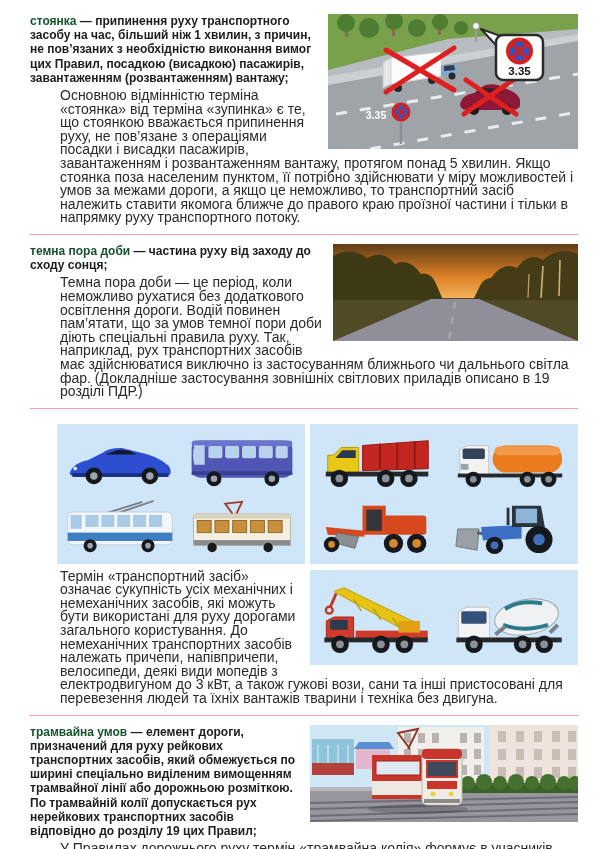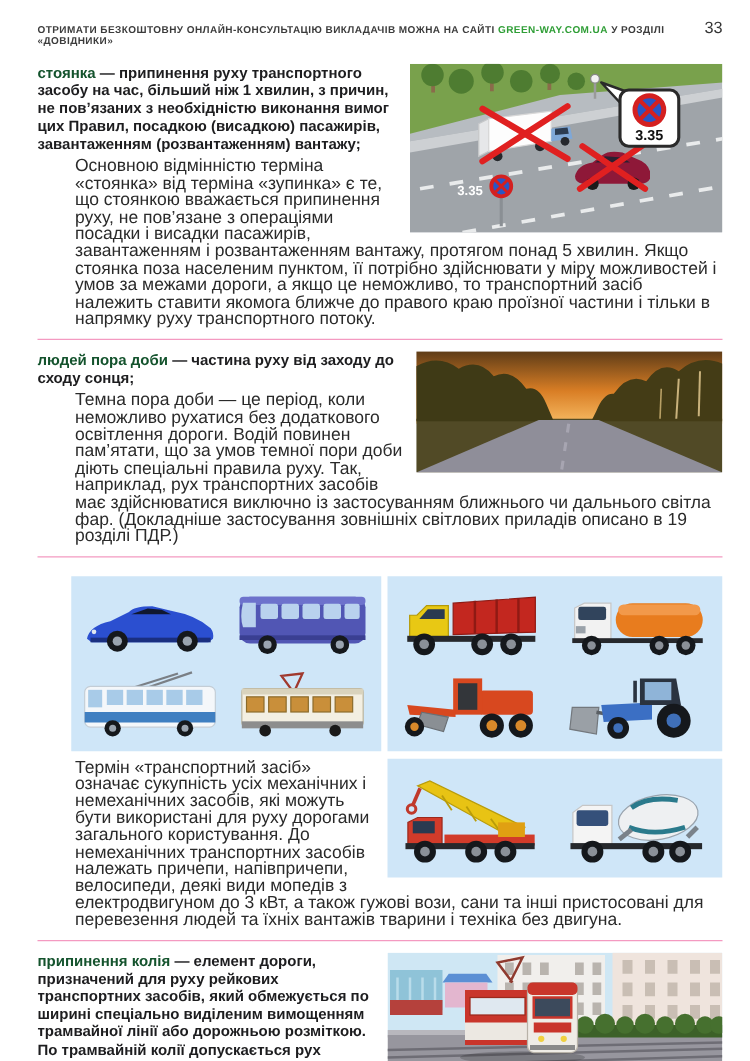--- a/index.html
+++ b/index.html
@@ -32,28 +32,20 @@
   .row2{margin-top:6px;overflow:visible;}
   .row2::after{content:"";display:block;clear:both;}
   .row2 .fig{margin:0 0 4px 6px;}
   .veh{display:block;}
 </style>
 </head>
 <body>
 
 <div class="page">
 
-  <header>
-    <div class="hdr-note">
-      <span>Отримати безкоштовну онлайн-консультацію викладачів можна на сайті</span>
-      <span class="site">green-way.com.ua</span>
-      <span>у розділі «Довідники»</span>
-    </div>
-    <div class="page-num">33</div>
-  </header>
 
   <section>
     <figure class="fig">
       <svg width="250" height="135" viewBox="0 0 250 135">
         <rect width="250" height="135" fill="#b7bcc1"></rect>
         <polygon points="0,62 250,20 250,135 0,135" fill="#9fa4a9"></polygon>
         <polygon points="0,62 250,20 250,27 0,71" fill="#cdd0d3"></polygon>
         <polygon points="0,0 250,0 250,15 120,25 0,56" fill="#79a14c"></polygon>
         <g fill="#4e7c31">
           <rect x="17" y="14" width="3" height="9" fill="#8a6b4a"></rect>
@@ -139,21 +131,21 @@
         <path d="M0 12 Q18 2 34 14 Q50 5 62 20 Q76 13 88 30 Q98 27 104 42 L110 56 L0 56 Z" fill="#3f3a16"></path>
         <path d="M245 10 Q226 2 210 16 Q196 7 184 24 Q170 17 158 34 Q150 33 144 48 L140 56 L245 56 Z" fill="#443c16"></path>
         <line x1="210" y1="22" x2="208" y2="54" stroke="#c9b27c" stroke-width="1.6"></line>
         <line x1="227" y1="16" x2="226" y2="52" stroke="#c9b27c" stroke-width="1.6"></line>
         <line x1="196" y1="30" x2="195" y2="54" stroke="#b8a065" stroke-width="1.3"></line>
         <polygon points="0,97 98,55 146,55 245,97" fill="#8f8e99"></polygon>
         <path d="M122 58 L116 97" stroke="#a7a5b1" stroke-width="2.5" stroke-dasharray="7 8" fill="none"></path>
       </svg>
     </figure>
     <p class="def">
-      <span class="term">людей пора доби</span>
+      <span class="term">темна пора доби</span>
       <span>— частина руху від заходу до сходу сонця;</span>
     </p>
     <p class="exp">Темна пора доби — це період, коли неможливо рухатися без додаткового освітлення дороги. Водій повинен пам’ятати, що за умов темної пори доби діють спеціальні правила руху. Так, наприклад, рух транспортних засобів має здійснюватися виключно із застосуванням ближнього чи дальнього світла фар. (Докладніше застосування зовнішніх світлових приладів описано в 19 розділі ПДР.)</p>
   </section>
   <hr class="rule">
 
   <section>
 
     <div class="panels">
       <div class="panel panel-l">
@@ -392,19 +384,19 @@
           <rect x="112" y="24" width="40" height="10" rx="4" fill="#c9352b"></rect>
           <rect x="117" y="36" width="30" height="16" fill="#3c4a5c" stroke="#c9352b" stroke-width="2"></rect>
           <rect x="117" y="56" width="30" height="8" fill="#c9352b"></rect>
           <circle cx="123" cy="69" r="2.5" fill="#f0d040"></circle>
             <circle cx="141" cy="69" r="2.5" fill="#f0d040"></circle>
           <rect x="114" y="74" width="36" height="4" fill="#8a8a8a"></rect>
         </g>
       </svg>
     </figure>
     <p class="def">
-      <span class="term">припинення колія</span>
+      <span class="term">трамвайна умов</span>
       <span>— елемент дороги, призначений для руху рейкових транспортних засобів, який обмежується по ширині спеціально виділеним вимощенням трамвайної лінії або дорожньою розміткою. По трамвайній колії допускається рух нерейкових транспортних засобів відповідно до розділу 19 цих Правил;</span>
     </p>
     <p class="exp">У Правилах дорожнього руху термін «трамвайна колія» формує в учасників дорожнього руху розуміння того, що в межах проїзної частини може бути спеціальна ділянка дороги, на якій рух нерейкових транспортних засобів обмежено або зовсім заборонено.</p>
   </section>
 
 </div>
 
 </body></html>

